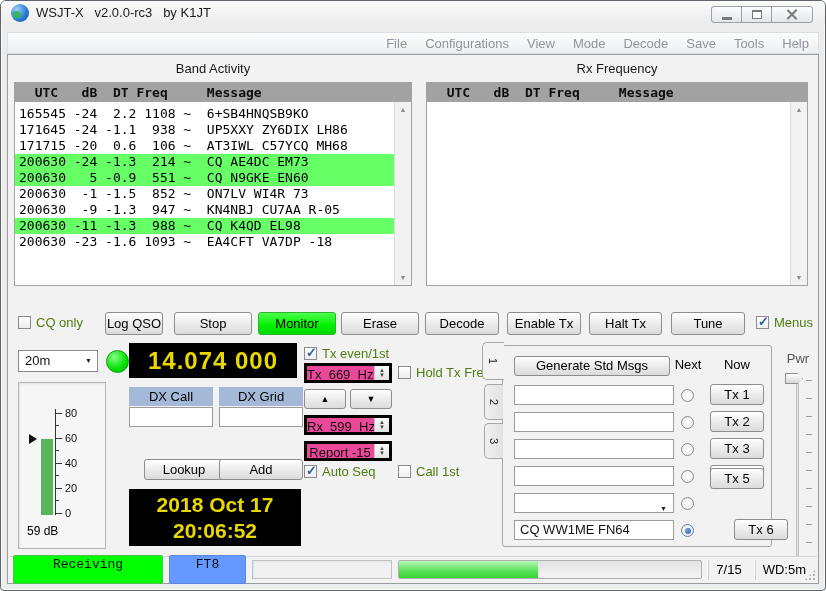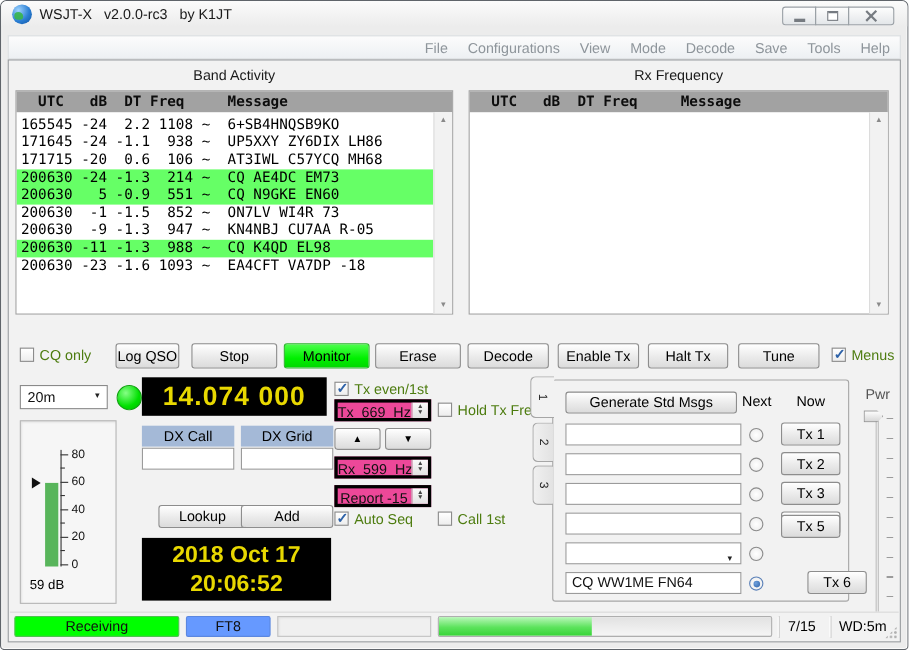--- a/index.html
+++ b/index.html
@@ -107,21 +107,21 @@
   .pwr-label{position:absolute;left:772px;top:296px;width:36px;text-align:center;font-size:13px;color:#555;}
   .pwr-track{position:absolute;left:788px;top:320px;width:3px;height:186px;
     background:linear-gradient(90deg,#cfcfcf,#f6f6f6);border:1px solid #c0c0c0;}
   .pwr-handle{position:absolute;left:777px;top:318px;width:18px;height:11px;border:1px solid #8e8e8e;
     background:linear-gradient(#fdfdfd,#d7d7d7);clip-path:polygon(0 0,68% 0,100% 50%,68% 100%,0 100%);}
   .pwr-ticks{position:absolute;left:798px;top:325px;width:6px;height:180px;
     background:repeating-linear-gradient(to bottom,#9b9b9b 0 1px,transparent 1px 18px);}
   
   .statusbar{position:absolute;left:1px;right:1px;bottom:1px;height:26px;border-top:1px solid #d9d9d9;
     background:#f2f2f2;display:flex;align-items:center;padding:0 4px;gap:6px;}
-  .st-pill{height:19px;font-size:13px;line-height:17px;text-align:center;border-radius:2px;flex:0 0 auto;}
+  .st-pill{height:29px;font-size:13px;line-height:17px;text-align:center;border-radius:2px;flex:0 0 auto;font-family:Liberation Mono, monospace;}
   .st-receiving{width:150px;background:#00ff00;border:1px solid #4fc24f;}
   .st-mode{width:77px;background:#6699ff;border:1px solid #5b87e0;}
   .st-empty{width:140px;height:19px;background:#f0f0f0;border:1px solid #c2c2c2;
     box-shadow:inset 1px 1px 2px rgba(0,0,0,.06);flex:0 0 auto;}
   .st-progress{flex:1;height:19px;border:1px solid #aeaeae;border-radius:2px;background:linear-gradient(#e2e2e2,#f5f5f5);position:relative;overflow:hidden;}
   .st-progress .fill{position:absolute;left:0;top:0;bottom:0;background:linear-gradient(#b9f7b9,#5ce35c 55%,#37d437);}
   .st-text{height:20px;line-height:20px;font-size:13px;padding:0 7px;border-left:1px solid #cfcfcf;
     box-shadow:-2px 0 0 -1px #ffffff;flex:0 0 auto;color:#000;}
   .grip{position:absolute;right:2px;bottom:2px;width:12px;height:12px;
     background-image:radial-gradient(#b0b0b0 1px,transparent 1.3px);background-size:4px 4px;

